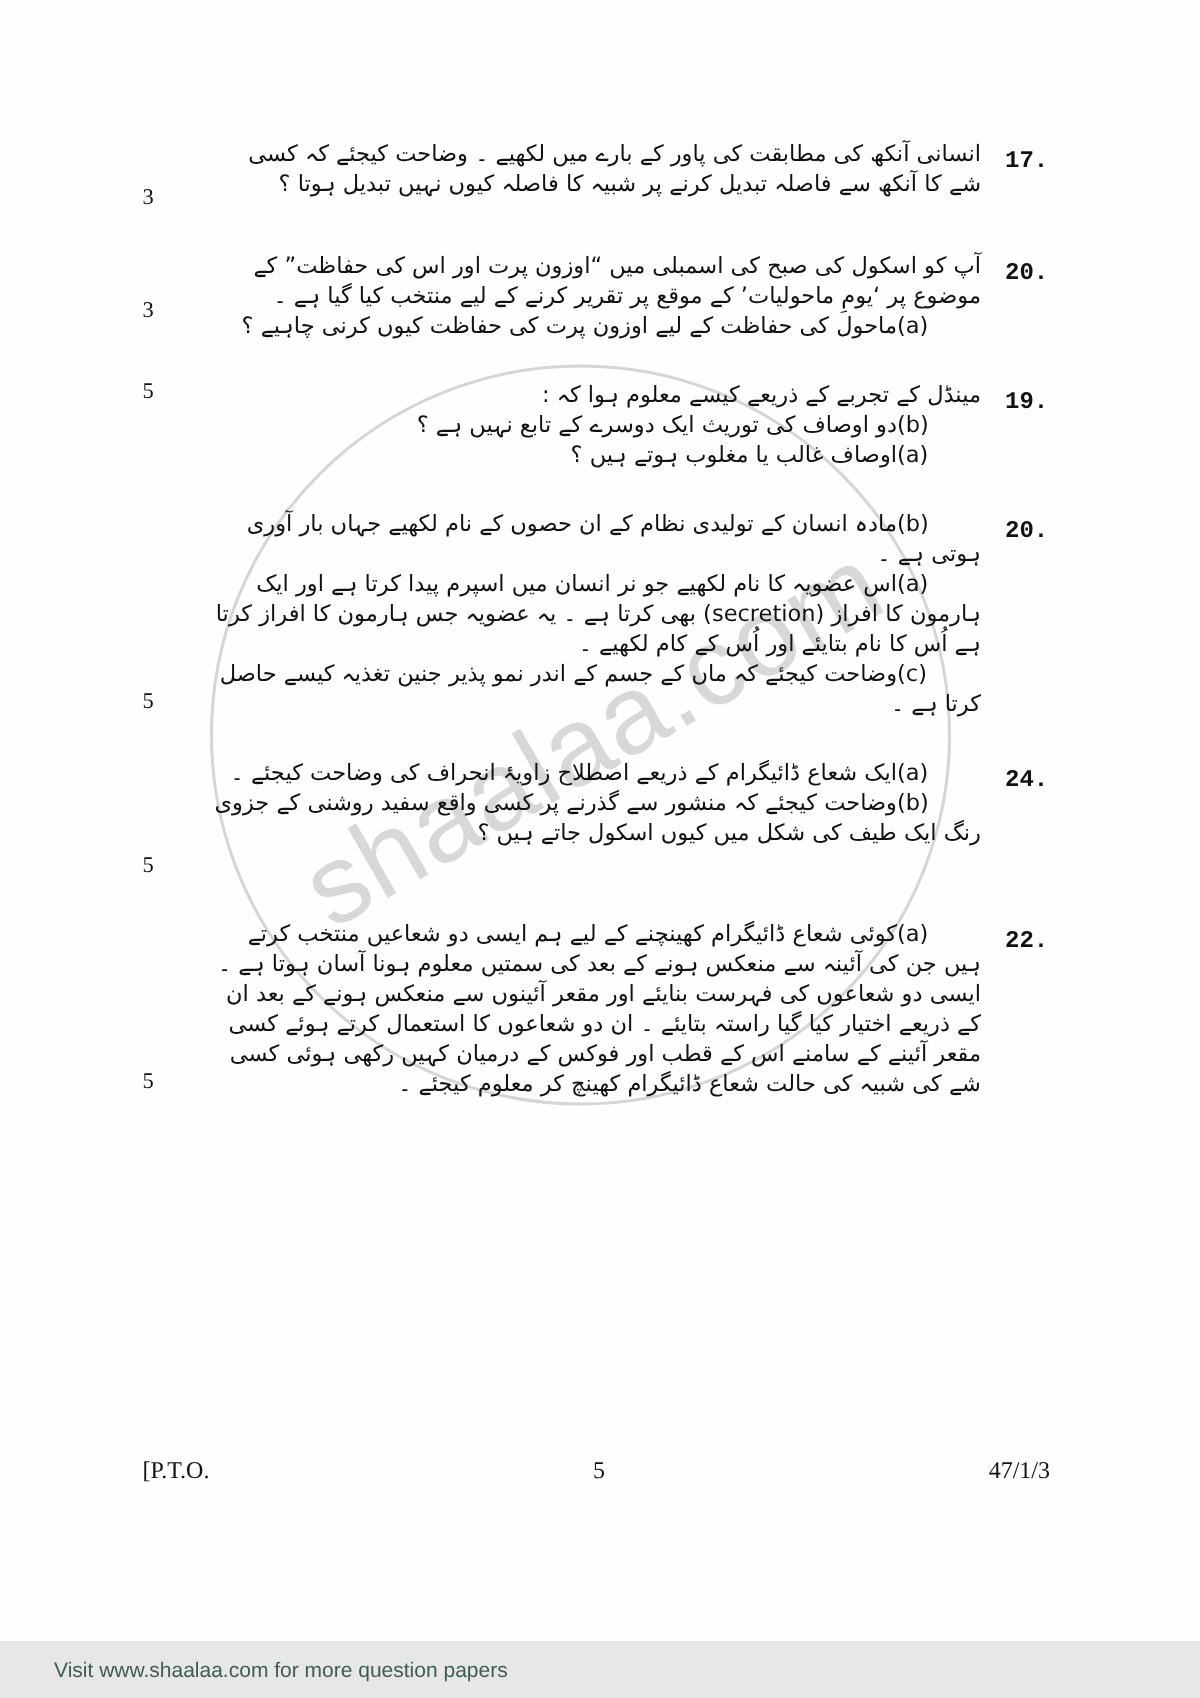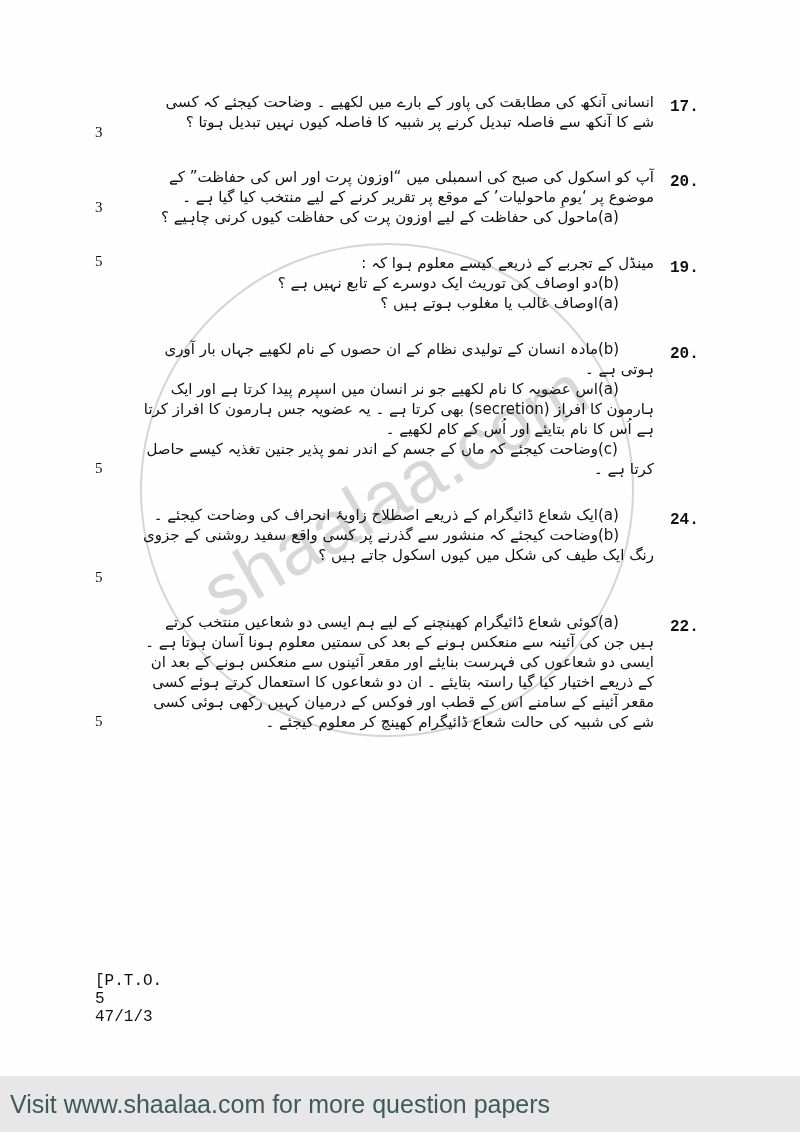--- a/index.html
+++ b/index.html
@@ -59,34 +59,33 @@
   .part-label {
     display:inline-block; width:44px;
     text-indent:0; direction:ltr; text-align:left;
     font-family:"DejaVu Sans", sans-serif;
   }
   .part-text { text-indent:0; }
 
   
   .footer {
     position:absolute; top:972px; left:95px; right:100px; z-index:1;
-    display:flex; justify-content:space-between; align-items:flex-start;
-    font-family:Liberation Mono, monospace;
+    display:flex; justify-content:space-between; align-items:center;
+    font-family:Liberation Serif, serif;
     font-size:16px;
-    flex-direction:column;
   }
 
   
   .banner {
-    position:absolute; left:0; right:0; bottom:0; height:56px; z-index:2;
+    position:absolute; left:0; right:0; bottom:0; height:38px; z-index:2;
     background:#e7e7e7;
     display:flex; align-items:center;
-    padding-left:10px;
+    padding-left:36px;
     font-family:"Liberation Sans", sans-serif;
-    font-size:25px;
+    font-size:14px;
     color:#3d5c59;
   }
 </style>
 </head>
 <body>
 
 <div class="page">
 
   <div class="watermark">
     <div class="wm-circle"></div>

